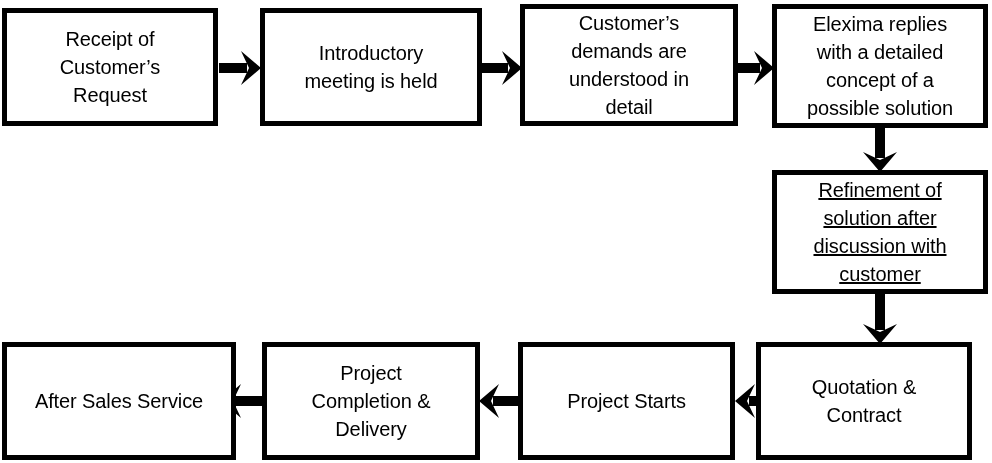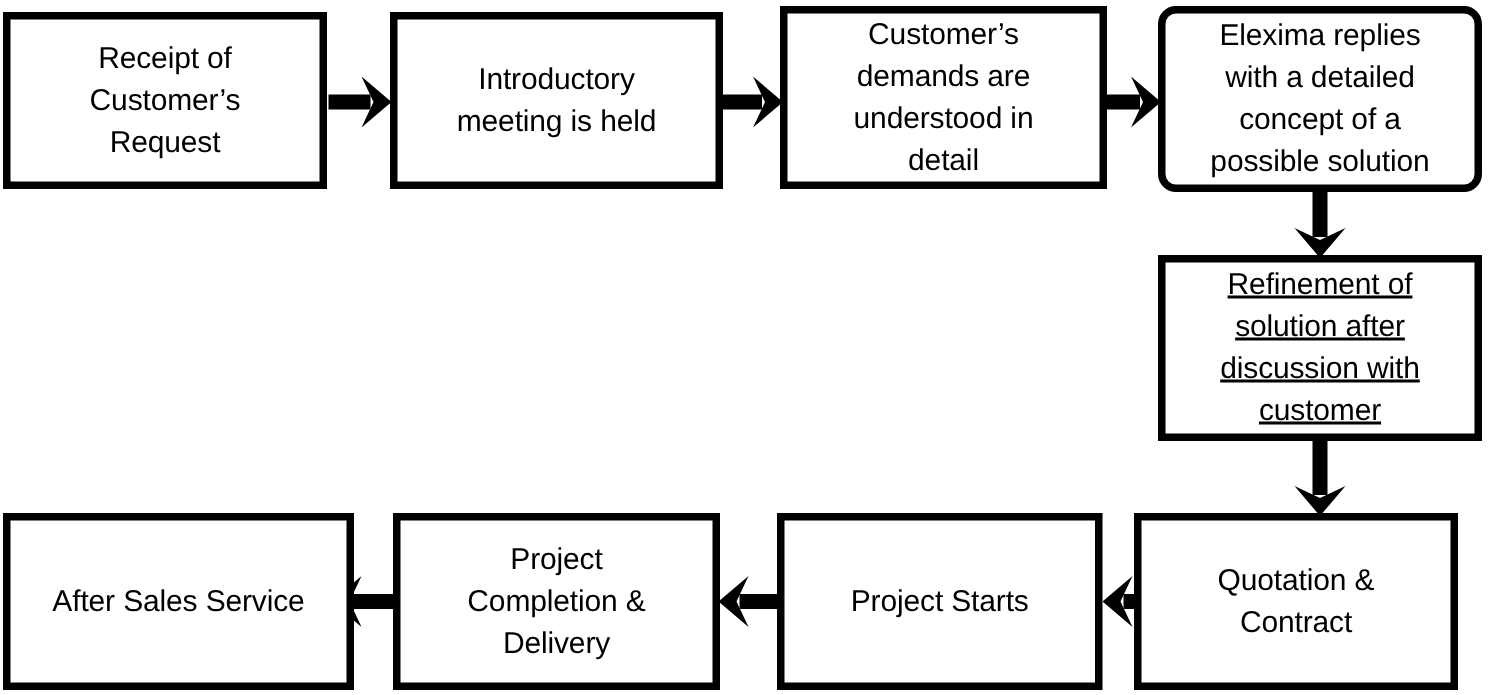--- a/index.html
+++ b/index.html
@@ -104,21 +104,21 @@
     <div class="node" style="left: 260px; top: 8px; width: 222px; height: 118px; border-color: rgb(0, 0, 0); background: rgb(255, 255, 255); color: rgb(0, 0, 0); justify-content: center;">
       <span class="node-label">Introductory
 meeting is held</span>
     </div>
     <div class="node" style="left: 520px; top: 4px; width: 218px; height: 122px; border-color: rgb(0, 0, 0); background: rgb(255, 255, 255); color: rgb(0, 0, 0);">
       <span class="node-label">Customer’s
 demands are
 understood in
 detail</span>
     </div>
-    <div class="node" style="left: 772px; top: 4px; width: 216px; height: 124px; border-color: rgb(0, 0, 0); background: rgb(255, 255, 255); color: rgb(0, 0, 0); border-radius: 12px;">
+    <div class="node" style="left: 772px; top: 4px; width: 216px; height: 124px; border-color: rgb(0, 0, 0); background: rgb(255, 255, 255); color: rgb(0, 0, 0);">
       <span class="node-label">Elexima replies
 with a detailed
 concept of a
 possible solution</span>
     </div>
     <div class="node" style="left: 772px; top: 170px; width: 216px; height: 124px; border-color: rgb(0, 0, 0); background: rgb(255, 255, 255); color: rgb(0, 0, 0); text-decoration: underline;">
       <span class="node-label">Refinement of
 solution after
 discussion with
 customer</span>

